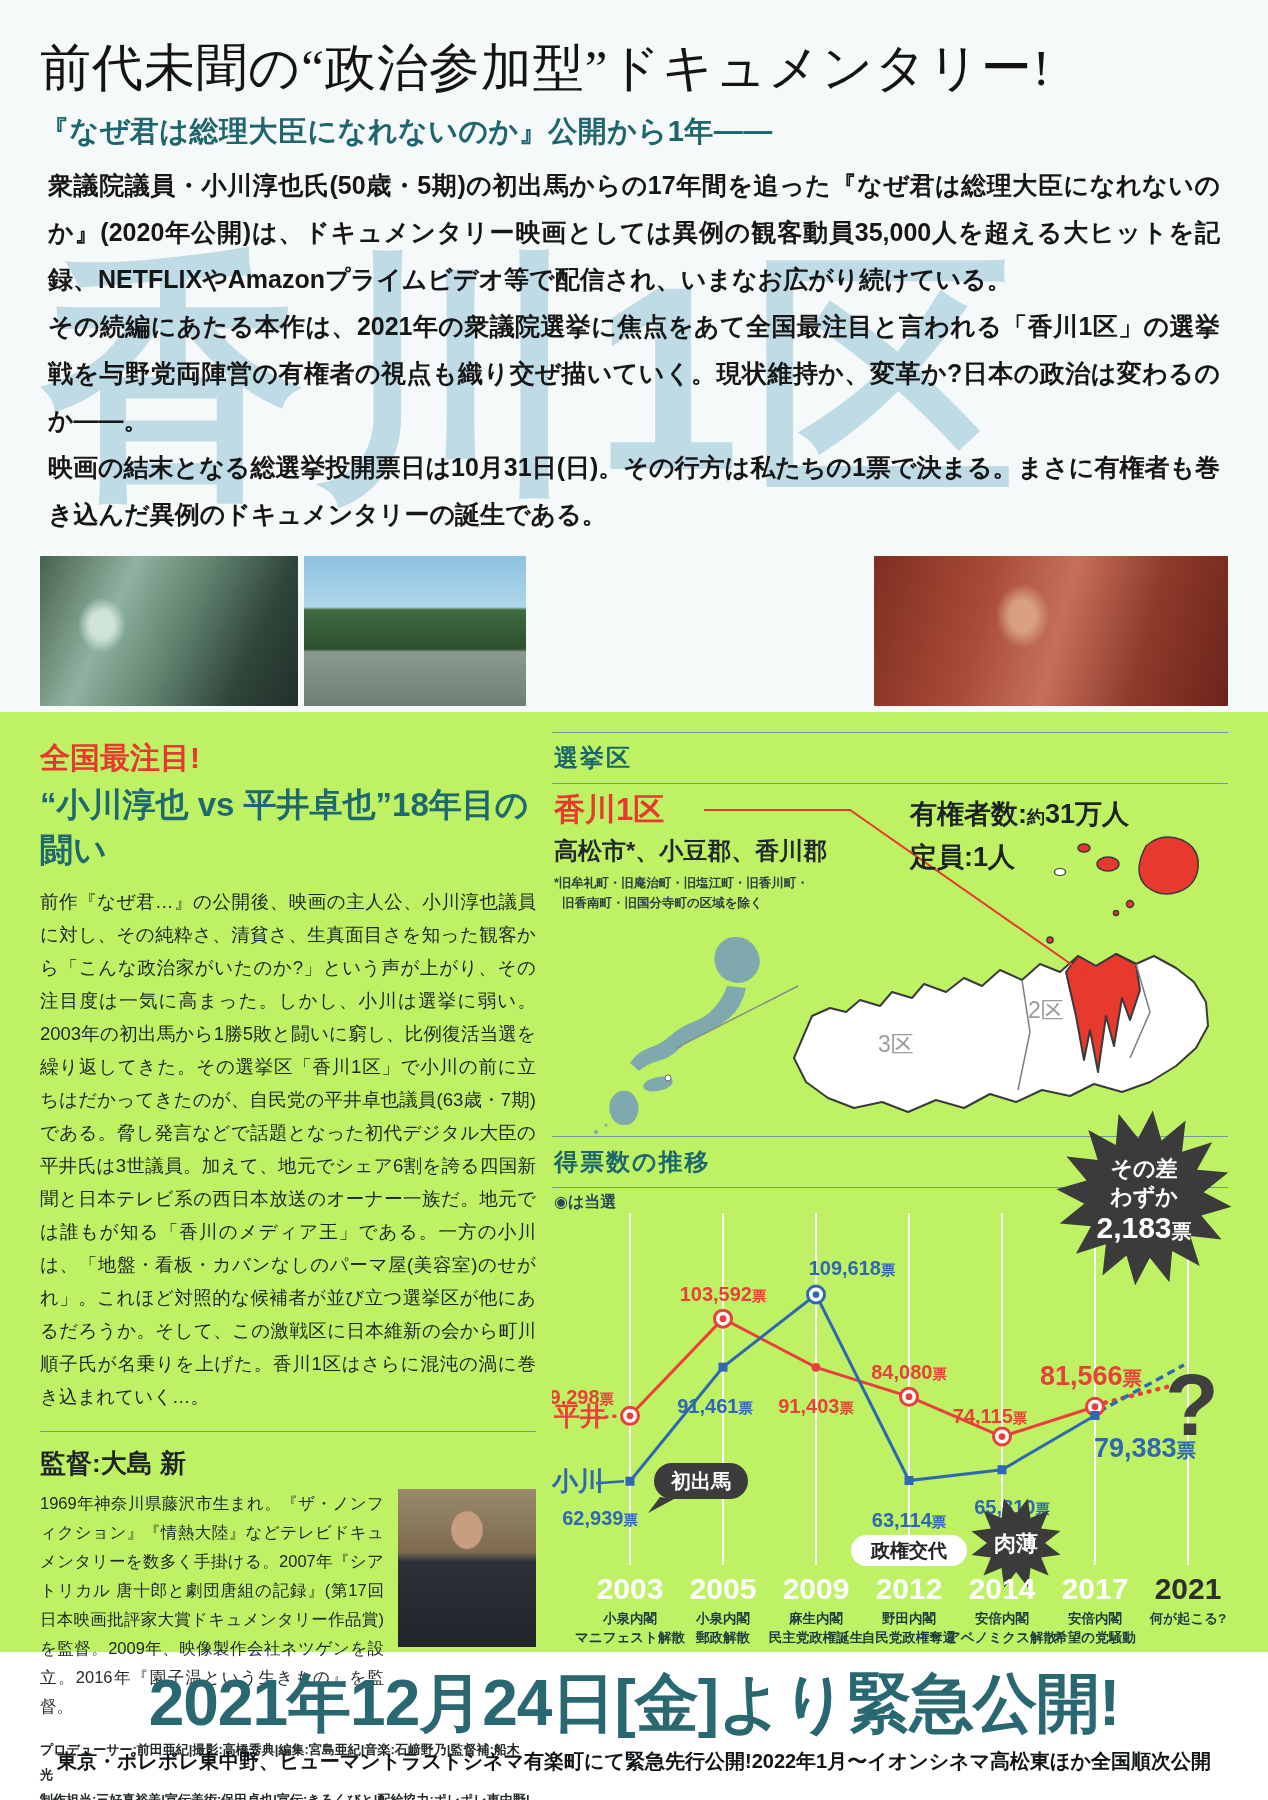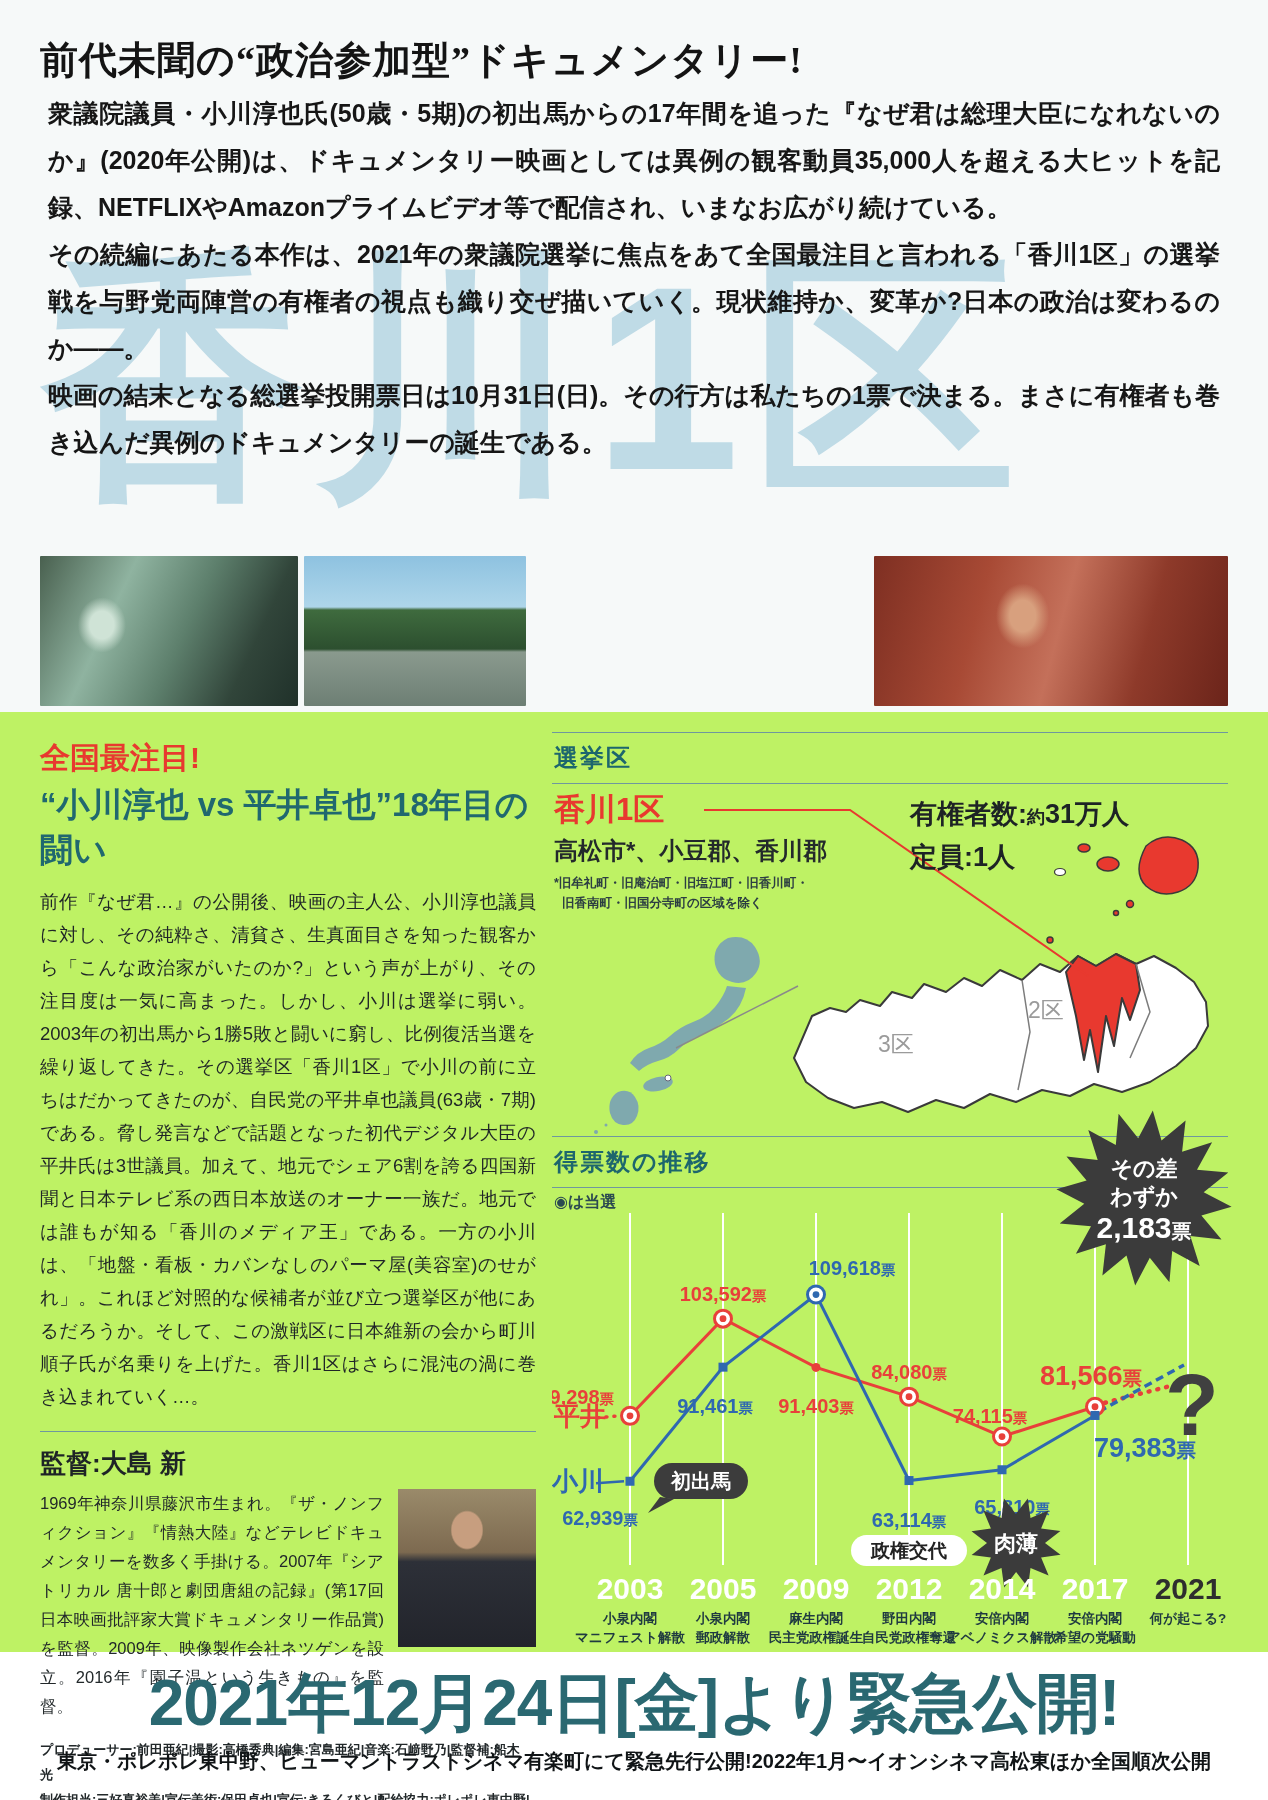--- a/index.html
+++ b/index.html
@@ -2,21 +2,21 @@
 <html><head>
 <meta charset="utf-8">
 <style>
   html,body{margin:0;padding:0;}
   body{width:1268px;font-family:"Liberation Sans","DejaVu Sans",sans-serif;background:#e9eef0;}
   .page{position:relative;width:1268px;height:1800px;background:#f6f9f9;overflow:hidden;}
 
   
   .top{position:relative;height:556px;padding:40px 40px 0;box-sizing:border-box;background:#f6f9f9;overflow:hidden;}
   .watermark{position:absolute;left:42px;top:248px;font-size:262px;font-weight:bold;letter-spacing:14px;color:#bfdbe6;white-space:nowrap;z-index:0;line-height:1;}
-  .headline{position:relative;z-index:1;font-family:"Liberation Serif","DejaVu Serif",serif;font-weight:bold;font-size:38px;color:#141414;letter-spacing:1px;line-height:1.1;margin:0;}
+  .headline{position:relative;z-index:1;font-family:"Liberation Serif","DejaVu Serif",serif;font-weight:normal;font-size:51px;color:#141414;letter-spacing:1px;line-height:1.1;margin:0;}
   .subheadline{position:relative;z-index:1;font-size:29px;font-weight:bold;color:#1d666d;margin:16px 0 10px;letter-spacing:0.5px;}
   .intro{position:relative;z-index:1;font-family:Liberation Sans, sans-serif;font-weight:bold;font-size:25px;line-height:47px;color:#161616;text-align:justify;margin:8px;}
   .intro p{margin:0;}
 
   
   .photos{display:flex;gap:6px;padding:0 40px;height:156px;background:#f6f9f9;}
   .photo{height:150px;border-radius:1px;}
   .photo1{width:258px;background:
     radial-gradient(ellipse 40px 46px at 24% 46%,#cfe3d6 0 30%,transparent 60%),
     linear-gradient(115deg,#49604f 0%,#8fb3a0 30%,#5d7f6c 55%,#31453a 78%,#20312a 100%);}
@@ -70,20 +70,21 @@
   .banner-subline{font-size:20px;font-weight:bold;color:#101416;margin-top:10px;white-space:nowrap;}
 </style>
 </head>
 <body>
 
 <div class="page">
 
   <div class="top">
     <div class="watermark">香川1区</div>
     <h1 class="headline">前代未聞の“政治参加型”ドキュメンタリー!</h1>
+    <div class="subheadline">『なぜ君は総理大臣になれないのか』公開から1年――</div>
     <div class="intro">
       <p>衆議院議員・小川淳也氏(50歳・5期)の初出馬からの17年間を追った『なぜ君は総理大臣になれないのか』(2020年公開)は、ドキュメンタリー映画としては異例の観客動員35,000人を超える大ヒットを記録、NETFLIXやAmazonプライムビデオ等で配信され、いまなお広がり続けている。</p>
       <p>その続編にあたる本作は、2021年の衆議院選挙に焦点をあて全国最注目と言われる「香川1区」の選挙戦を与野党両陣営の有権者の視点も織り交ぜ描いていく。現状維持か、変革か?日本の政治は変わるのか――。</p>
       <p>映画の結末となる総選挙投開票日は10月31日(日)。その行方は私たちの1票で決まる。まさに有権者も巻き込んだ異例のドキュメンタリーの誕生である。</p>
     </div>
   </div>
 
   <div class="photos">
     <div class="photo photo1"></div>
     <div class="photo photo2"></div>

